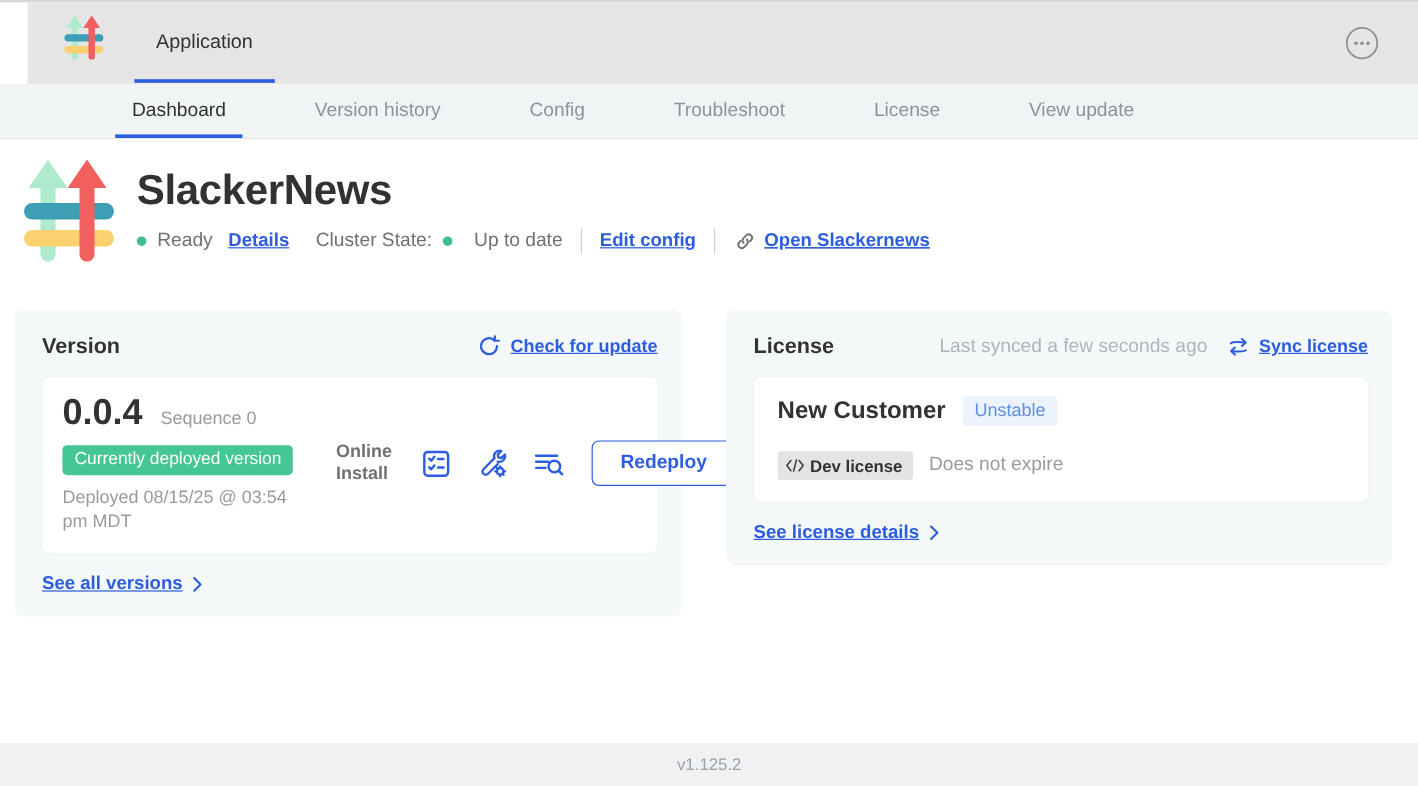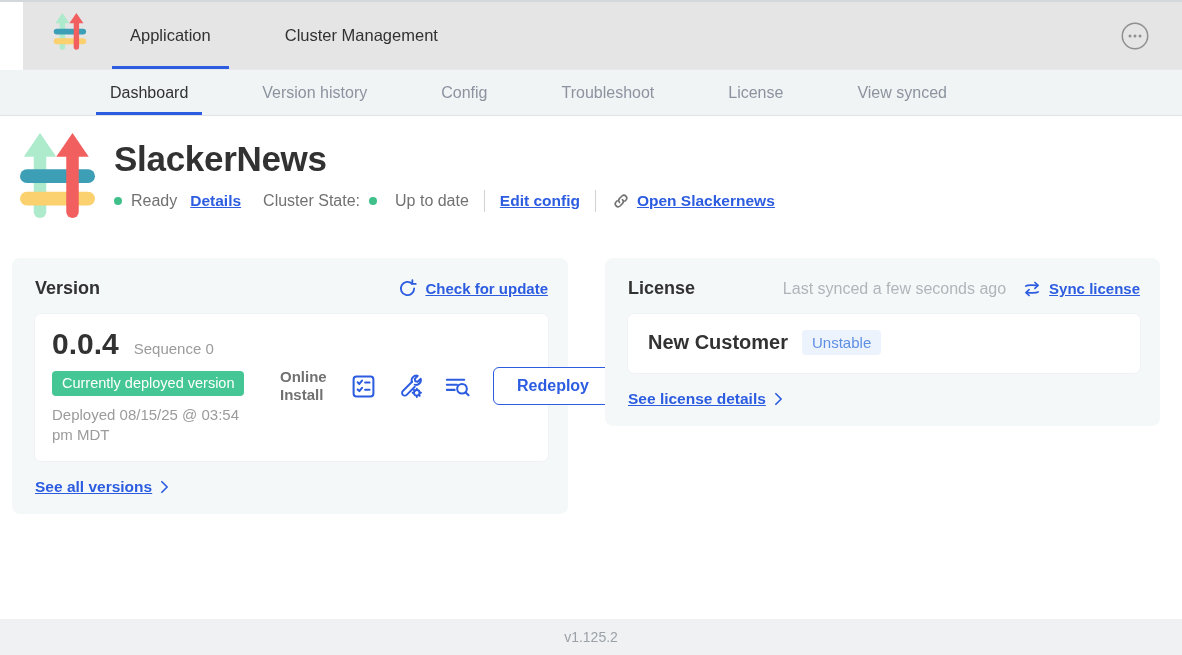--- a/index.html
+++ b/index.html
@@ -146,40 +146,39 @@
       <rect x="0" y="29" width="60" height="11" rx="5.5" fill="#3d9fb5"></rect>
       <rect x="0" y="47" width="60" height="11" rx="5.5" fill="#fbd06e"></rect>
       <g fill="#f25f5f">
           <rect x="37" y="12" width="10" height="56" rx="5"></rect>
           <path d="M42 0 L55 19 L29 19 Z"></path>
         </g>
     </svg>
   </div>
   <div class="topnav-tabs">
     <div class="topnav-tab active">Application</div>
-    <div class="topnav-tab">Cluster Management</div>
   </div>
   <div class="spacer"></div>
   <button class="ellipsis-btn" aria-label="menu">
     <svg viewBox="0 0 28 28" width="28" height="28">
       <circle cx="14" cy="14" r="12.7" fill="none" stroke="#8f8f8f" stroke-width="1.5"></circle>
       <circle cx="9" cy="14" r="1.5" fill="#8f8f8f"></circle>
       <circle cx="14" cy="14" r="1.5" fill="#8f8f8f"></circle>
       <circle cx="19" cy="14" r="1.5" fill="#8f8f8f"></circle>
     </svg>
   </button>
 </div>
 
 <div class="subnav">
   <div class="subnav-tab active">Dashboard</div>
   <div class="subnav-tab">Version history</div>
   <div class="subnav-tab">Config</div>
   <div class="subnav-tab">Troubleshoot</div>
   <div class="subnav-tab">License</div>
-  <div class="subnav-tab">View synced</div>
+  <div class="subnav-tab">View update</div>
 </div>
 
 <div class="main">
 
   <div class="app-header">
     <div class="logo-large">
       <svg viewBox="0 0 64 76" width="80" height="95">
         <g fill="#aeeacc">
             <rect x="11" y="12" width="10" height="56" rx="5"></rect>
             <path d="M16 0 L29 19 L3 19 Z"></path>
@@ -310,20 +309,33 @@
           </svg>
           <span class="lbl">Sync license</span>
         </a>
       </div>
 
       <div class="inner-card inner-license">
         <div class="lic-name-row">
           <span class="customer-name">New Customer</span>
           <span class="unstable-badge">Unstable</span>
         </div>
+        <div class="lic-meta-row">
+          <span class="dev-badge">
+            <svg viewBox="0 0 20 14" width="17" height="12">
+              <g fill="none" stroke="#3a3a3a" stroke-width="1.5" stroke-linecap="round" stroke-linejoin="round">
+                <path d="M6 2 L2 7 L6 12"></path>
+                  <path d="M14 2 L18 7 L14 12"></path>
+                  <path d="M11.4 1.6 L8.6 12.4"></path>
+              </g>
+            </svg>
+            <span>Dev license</span>
+          </span>
+          <span class="expiry">Does not expire</span>
+        </div>
       </div>
 
       <a class="card-foot-link">
         <span class="lbl">See license details</span>
         <svg viewBox="0 0 10 16" width="9" height="14">
           <path d="M2 2 L8 8 L2 14" fill="none" stroke="#2c5ce0" stroke-width="2" stroke-linecap="round" stroke-linejoin="round"></path>
         </svg>
       </a>
     </div>
 

